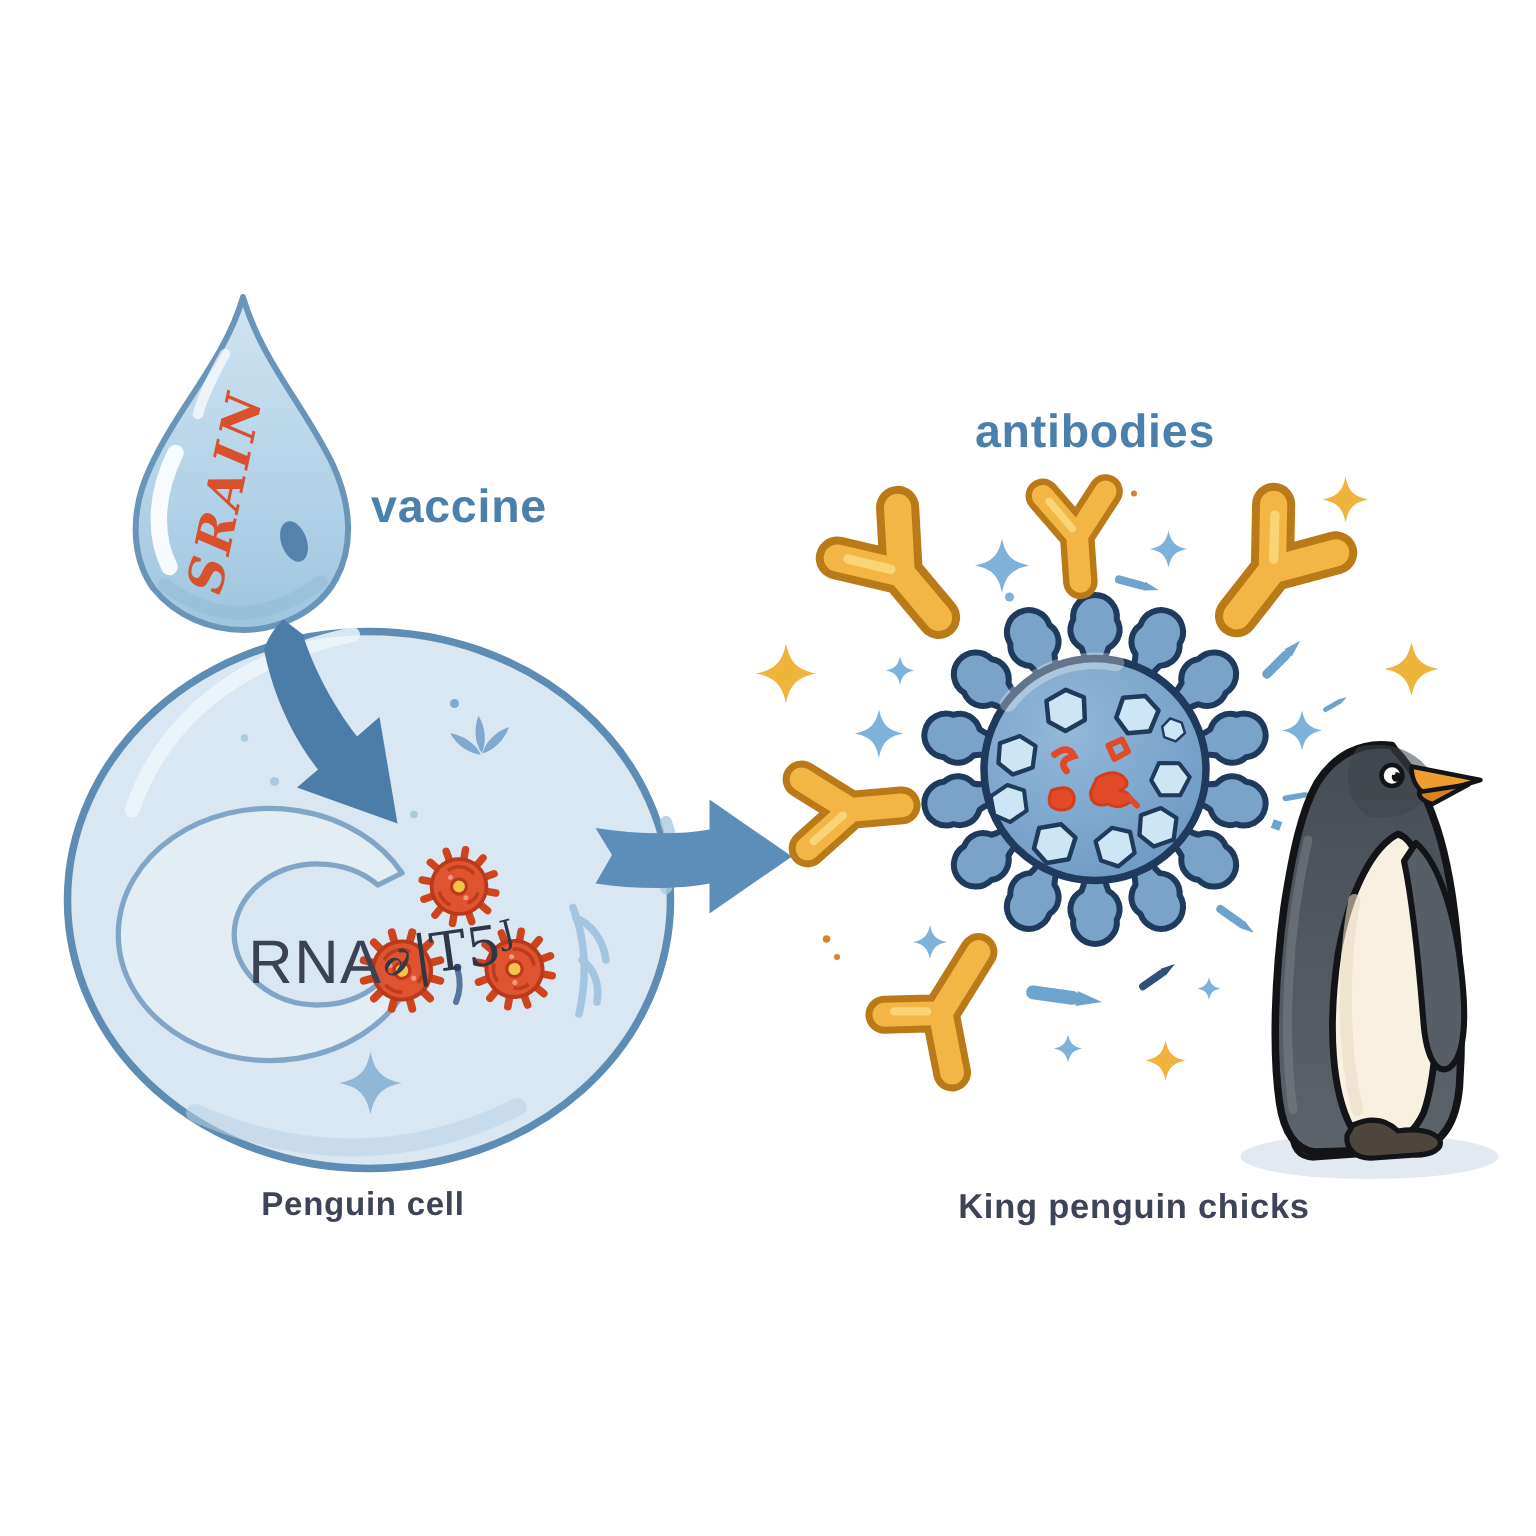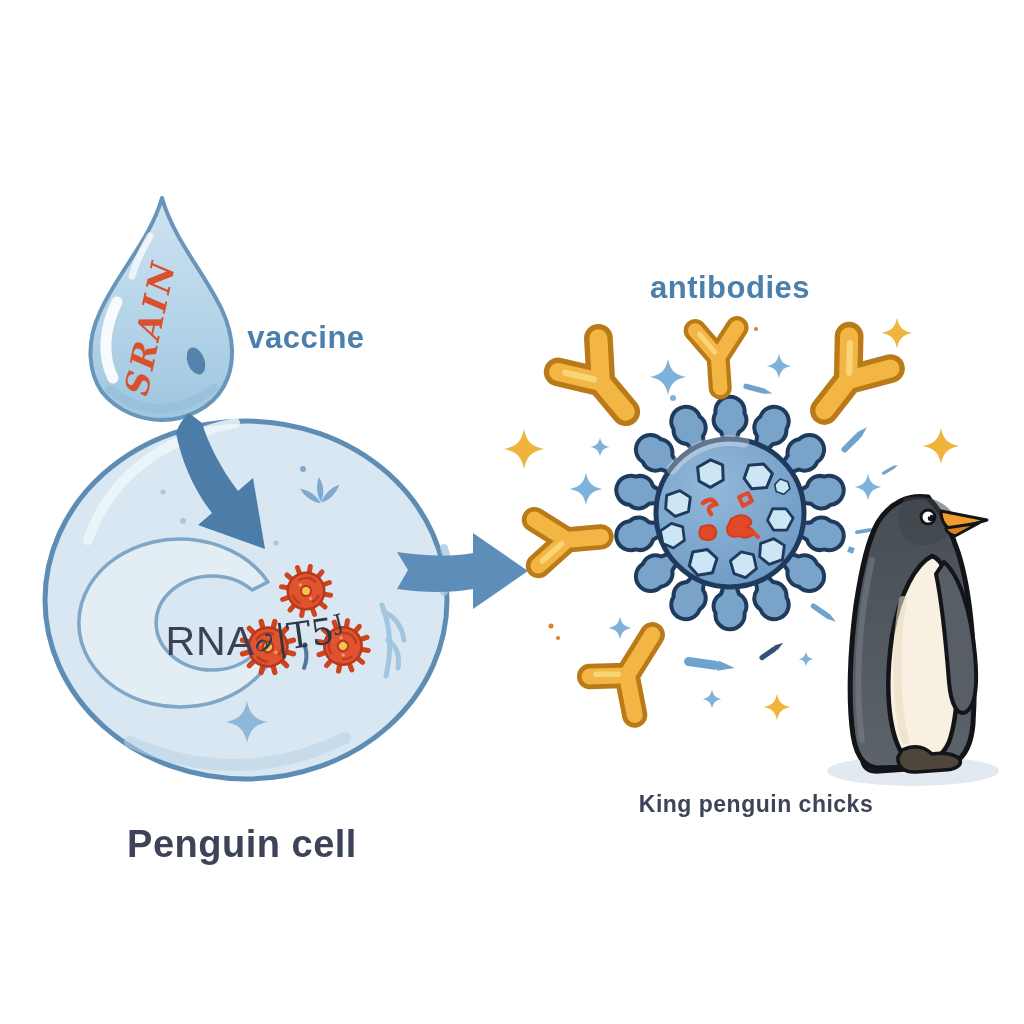--- a/index.html
+++ b/index.html
@@ -4,21 +4,21 @@
 <style>
   html,body{margin:0;padding:0;background:#ffffff;}
   .canvas{position:relative;width:1024px;height:1024px;background:#ffffff;overflow:hidden;
           font-family:"Liberation Sans", sans-serif;}
   .canvas svg{position:absolute;left:0;top:0;}
   .lbl{position:absolute;text-align:center;font-weight:bold;letter-spacing:.5px;}
   .lbl-blue{color:#4b80ad;}
   .lbl-navy{color:#3d4458;}
   .lbl-vaccine{left:216px;top:272px;width:180px;font-size:31px;margin-top:48px;}
   .lbl-antibodies{left:610px;top:270px;width:200px;font-size:31px;text-align:right;}
-  .lbl-cell{left:112px;top:790px;width:260px;font-size:38px;margin-top:33px;}
+  .lbl-cell{left:112px;top:790px;width:260px;font-size:22px;}
   .lbl-chicks{left:575px;top:791px;width:362px;font-size:23px;}
   .droplet-text{position:absolute;left:38px;top:308px;width:224px;text-align:center;
       transform:rotate(-78deg);color:#d9512c;font-size:33px;font-weight:bold;
       font-family:"DejaVu Serif", serif;font-style:italic;letter-spacing:3px;}
   .rna-row{position:absolute;left:104px;top:618px;width:300px;display:flex;
       align-items:flex-start;color:#3b4254;font-weight:normal;justify-content:center;}
   .rna-main{font-size:41px;letter-spacing:1px;}
   .rna-scribble{font-family:"DejaVu Serif", serif;font-style:italic;font-size:30px;
       transform:rotate(28deg);margin:6px 2px 0 2px;color:#333a4a;}
   .rna-suffix{font-family:"DejaVu Serif", serif;font-size:36px;transform:rotate(-8deg);

